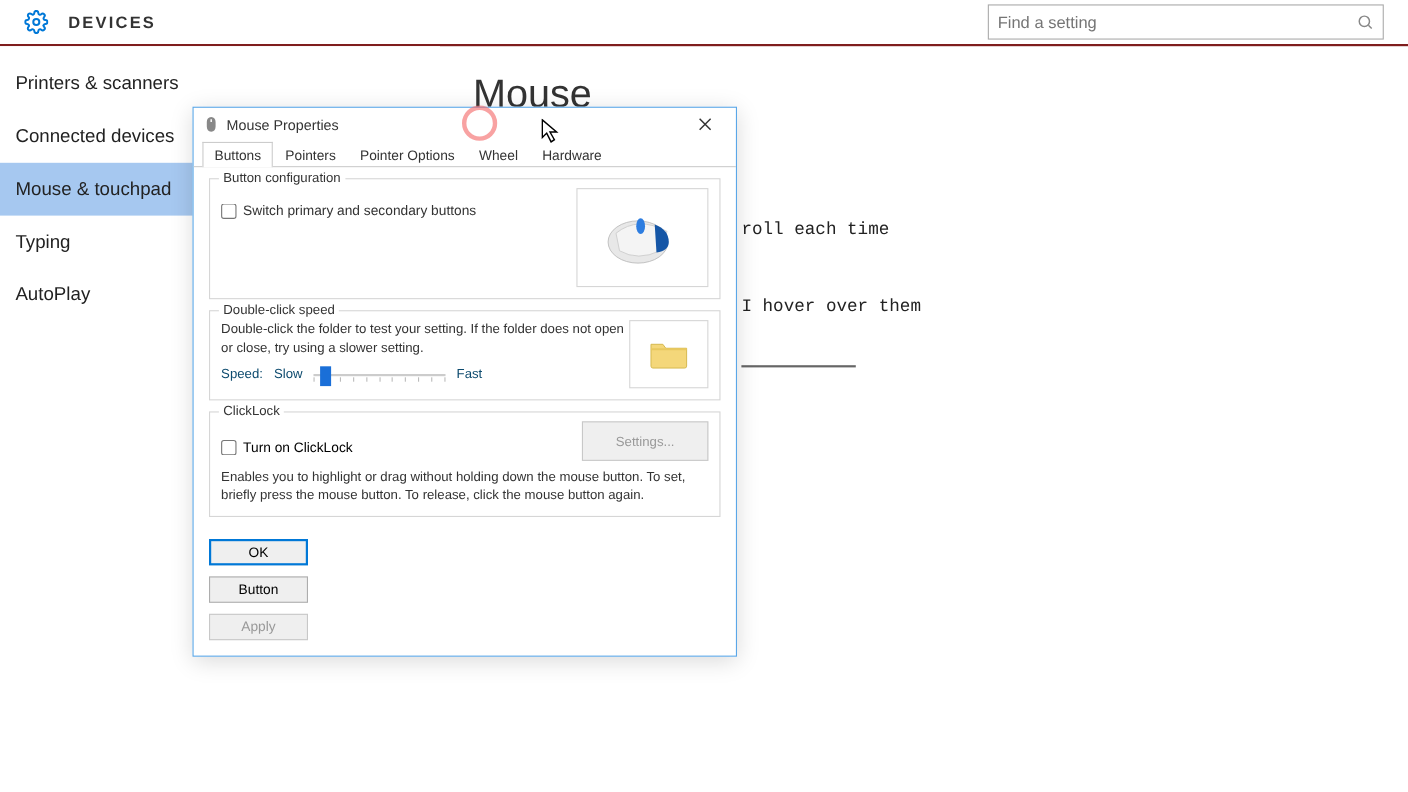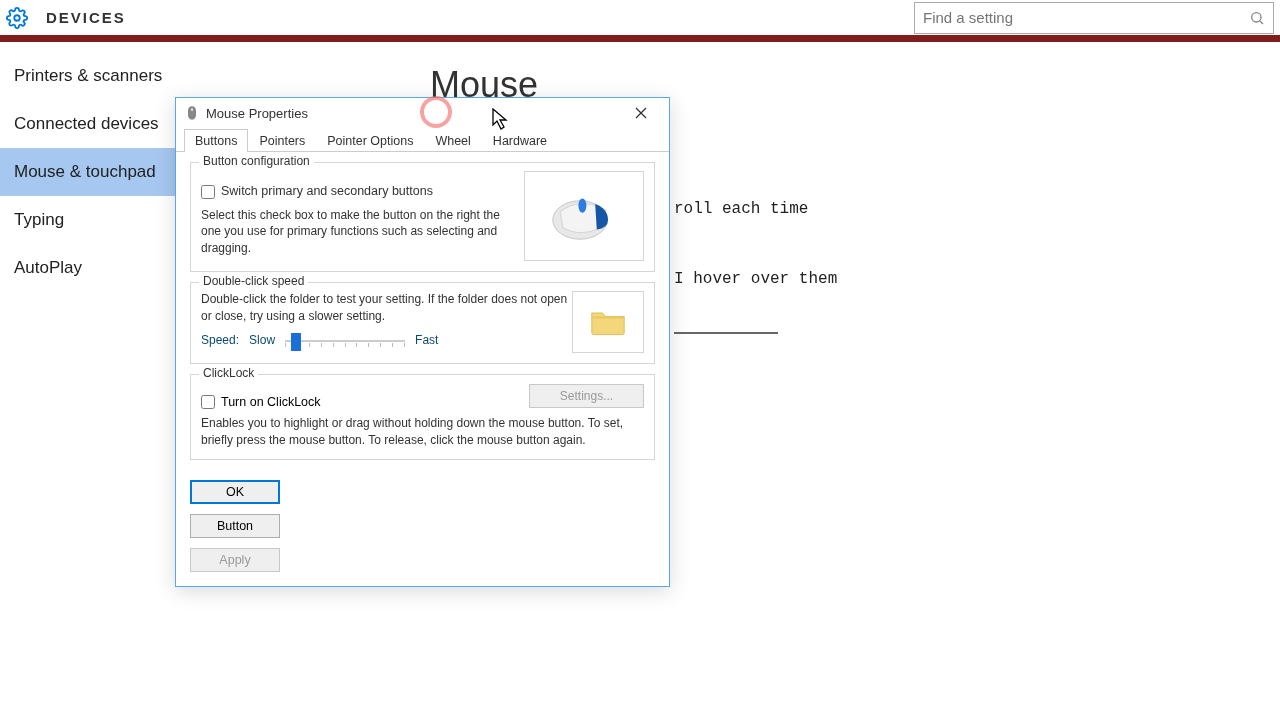--- a/index.html
+++ b/index.html
@@ -3,22 +3,22 @@
 <meta charset="utf-8">
 <style>
 * { box-sizing: border-box; margin: 0; padding: 0; font-family: "Segoe UI", Tahoma, sans-serif; }
 html, body { width: 1280px; height: 720px; overflow: hidden; background: #fff; }
 
 .topbar {
   height: 42px;
   background: #fff;
   display: flex;
   align-items: center;
-  padding: 0 6px;
-  border-bottom: 7px solid #7f1d1d;
+  padding: 0 22px;
+  border-bottom: 2px solid #7f1d1d;
 }
 .gear-icon { width: 22px; height: 22px; margin-right: 18px; color: #0078d7; }
 .section-title { font-size: 15px; font-weight: 600; letter-spacing: 2px; color: #333; }
 .search-box { margin-left: auto; width: 360px; height: 32px; border: 1px solid #aaa; display: flex; align-items: center; padding: 0 8px; color: #888; }
 .search-box input { border: none; outline: none; flex: 1; font-size: 15px; color: #701a75; background: transparent; }
 .search-box .mag { width: 16px; height: 16px; }
 
 .main { display: flex; height: calc(100% - 42px); }
 
 .sidebar { width: 400px; background: #fff; padding-top: 10px; }
@@ -60,21 +60,21 @@
 .speed-row { display: flex; align-items: center; font-size: 12px; color: #0c4a6e; margin-top: 6px; gap: 10px; }
 .slider-wrap { position: relative; width: 120px; height: 20px; }
 .slider-track { position: absolute; top: 9px; left: 0; right: 0; height: 2px; background: #ccc; }
 .slider-ticks { position: absolute; top: 12px; left: 0; right: 0; display: flex; justify-content: space-between; }
 .slider-ticks span { width: 1px; height: 4px; background: #bbb; }
 .slider-thumb { position: absolute; top: 2px; left: 6px; width: 10px; height: 18px; background: #1a6fd8; cursor: pointer; }
 
 .folder-box { width: 72px; height: 62px; border: 1px solid #d6d6d6; margin-left: auto; display: flex; align-items: center; justify-content: center; }
 .folder-svg { width: 36px; height: 30px; }
 
-.settings-btn { width: 115px; height: 24px; font-size: 12px; background: #efefef; border: 1px solid #c8c8c8; color: #999; }
+.settings-btn { width: 115px; height: 36px; font-size: 12px; background: #efefef; border: 1px solid #c8c8c8; color: #999; }
 
 .dlg-buttons { display: flex; justify-content: flex-end; gap: 10px; padding: 10px 14px 14px 14px; flex-direction: column; }
 .dlg-buttons button { width: 90px; height: 24px; font-size: 12.5px; background: #efefef; border: 1px solid #adadad; cursor: pointer; }
 .dlg-buttons button.primary { border: 2px solid #0078d7; }
 .dlg-buttons button.disabled { color: #999; background: #efefef; border-color: #c8c8c8; }
 
 .click-ring {
   position: absolute; left: 420px; top: 96px;
   width: 32px; height: 32px; border: 4px solid rgba(244, 100, 100, .6); border-radius: 50%;
 }
@@ -147,21 +147,20 @@
   <div class="dlg-body">
 
     <div class="group">
       <span class="group-label">Button configuration</span>
       <div class="row">
         <div class="col-text">
           <label class="check-row">
             <input type="checkbox" style="">
             <span>Switch primary and secondary buttons</span>
           </label>
-          <div>Select this check box to make the button on the right the one you use for primary functions such as selecting and dragging.</div>
         </div>
         <div class="mouse-img">
           <svg class="mouse-svg" viewBox="0 0 100 70">
             <ellipse cx="45" cy="40" rx="34" ry="24" fill="#e8e8e8" stroke="#bbb"></ellipse>
             <path d="M20 30 Q45 10 78 28 L70 50 Q45 62 24 50 Z" fill="#f4f4f4" stroke="#ccc"></path>
             <path d="M64 20 Q80 26 80 40 Q80 50 66 52 Z" fill="#1556a6"></path>
             <ellipse cx="48" cy="22" rx="5" ry="9" fill="#2d7de0"></ellipse>
           </svg>
         </div>
       </div>

